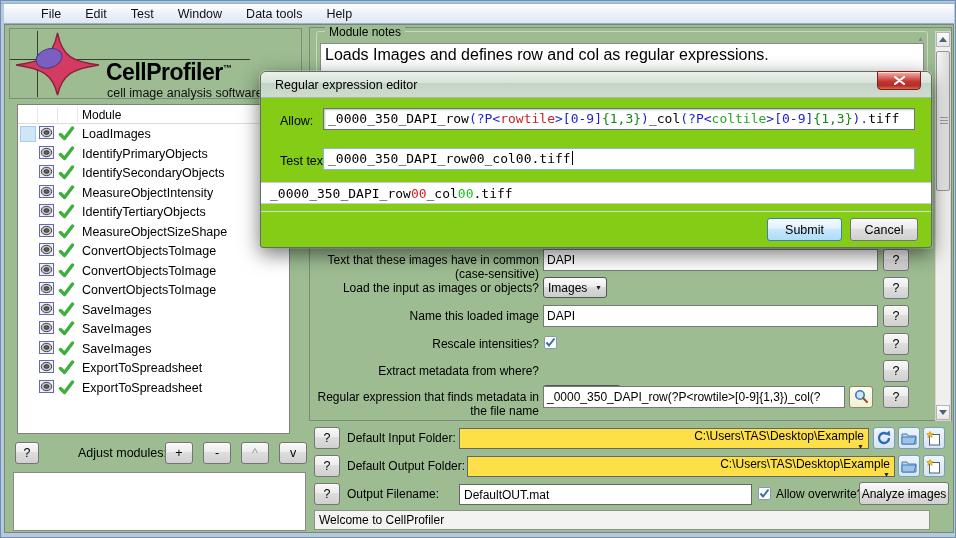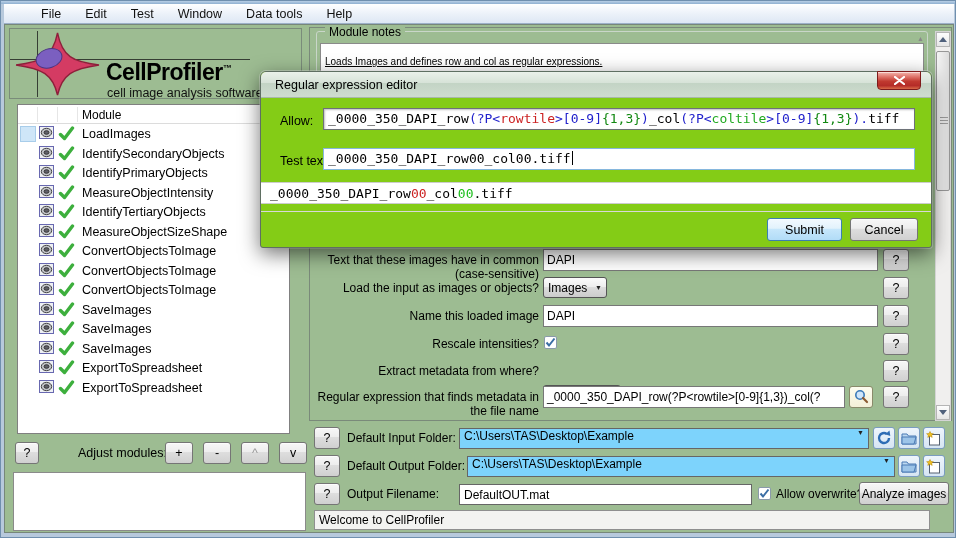--- a/index.html
+++ b/index.html
@@ -45,21 +45,21 @@
   .adj-label{position:absolute;left:73px;top:445px;font-size:12.5px;}
   .adj-btn{position:absolute;top:441px;width:28px;height:22px;}
   .adj-plus{left:160px;} .adj-minus{left:198px;} .adj-up{left:236px;color:#9a9a9a;} .adj-down{left:274px;}
   .left-empty{position:absolute;left:8px;top:471px;width:293px;height:59px;background:#fff;border:1px solid #8a8a8a;}
 
   
   .rpanel{position:absolute;left:308px;top:26px;width:643px;height:394px;border:1px solid #7a8a7a;}
   .notes-group{position:absolute;left:6px;top:3px;width:612px;height:46px;border:1px solid #c9d6c9;border-radius:3px;}
   .notes-legend{position:absolute;left:8px;top:-7px;background:#9dbc92;padding:0 4px;font-size:12px;}
   .notes-area{position:absolute;left:3px;top:11px;width:604px;height:30px;background:#fff;border:1px solid #8a8a8a;
-       font-size:10px;padding:12px 14px 0 4px;text-decoration:underline;}
+       font-size:16px;padding:2px 14px 0 4px;}
   .notes-up{position:absolute;right:3px;top:3px;font-size:7px;color:#888;}
 
   .srow{position:absolute;left:1px;width:638px;height:24px;}
   .slbl{position:absolute;left:0;top:4px;width:228px;text-align:right;font-size:12px;}
   .sfield{position:absolute;left:232px;top:0;width:335px;height:22px;background:#fff;border:1px solid #777;
        font-size:12px;padding:3px 3px 0;white-space:nowrap;overflow:hidden;}
   .sshort{width:302px;}
   .scombo{position:absolute;left:232px;top:0;height:21px;display:flex;align-items:center;padding:0 4px;
        background:linear-gradient(#fbfbfb,#eee 45%,#ddd 46%,#cccccc);border:1px solid #555;border-radius:3px;
        font-size:12px;}
@@ -79,22 +79,22 @@
   .tri-down{width:0;height:0;border-left:4px solid transparent;border-right:4px solid transparent;border-top:5px solid #50617c;}
   .sthumb{position:absolute;left:0;top:19px;width:14px;height:140px;border:1px solid #979797;border-radius:2px;
        background:linear-gradient(90deg,#f4f4f4,#dcdcdc);}
   .grip{position:absolute;left:3px;top:50%;margin-top:-4px;width:8px;height:7px;
        border-top:1px solid #9a9a9a;border-bottom:1px solid #9a9a9a;}
   .grip:after{content:"";position:absolute;left:0;top:2px;width:8px;height:1px;background:#9a9a9a;}
 
   
   .q2{position:absolute;width:26px;height:22px;}
   .brow-label{position:absolute;font-size:12px;white-space:nowrap;}
-  .fcombo{position:absolute;height:21px;background:#7dd3fc;border:1px solid #666;display:flex;align-items:flex-start;
-       font-size:12px;padding:0 4px;}
+  .fcombo{position:absolute;height:21px;background:#fde047;border:1px solid #666;display:flex;align-items:flex-end;
+       font-size:12px;padding:0 4px;flex-direction:column;}
   .iconbtn{position:absolute;width:22px;height:22px;background:linear-gradient(#eef5fc,#d6e5f3);
        border:1px solid #7a9cc0;border-radius:3px;display:flex;align-items:center;justify-content:center;}
   .ofield{position:absolute;left:458px;top:483px;width:293px;height:21px;background:#fff;border:1px solid #666;
        font-size:12px;padding:3px 4px 8px;}
   .ovcheck{position:absolute;left:757px;top:486px;width:13px;height:13px;background:#fff;border:1px solid #8a9aaa;
        border-radius:2px;display:flex;align-items:center;justify-content:center;}
   .analyze{position:absolute;left:858px;top:481px;width:90px;height:23px;font-size:12px;}
   .statusbar{position:absolute;left:313px;top:509px;width:616px;height:20px;background:#f3f3f1;
        border:1px solid #8f8f8f;font-size:12px;padding:2px 0 0 4px;}
 
@@ -183,37 +183,37 @@
                 <rect x="0.5" y="0.5" width="14" height="12" fill="#eef0f4" stroke="#6868b0"></rect>
                 <ellipse cx="7.5" cy="6.5" rx="5.2" ry="4.2" fill="#c2c4c8" stroke="#444"></ellipse>
                 <ellipse cx="7.5" cy="6.5" rx="2.4" ry="1.8" fill="#606068" stroke="#333"></ellipse>
               </svg>
             </span>
             <span class="mcell mcheck">
               <svg width="17" height="15" viewBox="0 0 17 15">
                 <path d="M2.5 8.5 L6.5 12.5 L14.5 2" fill="none" stroke="#3daf3d" stroke-width="3.4" stroke-linecap="round" stroke-linejoin="round"></path>
               </svg>
             </span>
+            <span class="mname">IdentifyPrimaryObjects</span>
+          </div>
+          <div class="mrow">
+            <span class="mcell selcell"></span>
+            <span class="mcell micon">
+              <svg width="15" height="13" viewBox="0 0 15 13">
+                <rect x="0.5" y="0.5" width="14" height="12" fill="#eef0f4" stroke="#6868b0"></rect>
+                <ellipse cx="7.5" cy="6.5" rx="5.2" ry="4.2" fill="#c2c4c8" stroke="#444"></ellipse>
+                <ellipse cx="7.5" cy="6.5" rx="2.4" ry="1.8" fill="#606068" stroke="#333"></ellipse>
+              </svg>
+            </span>
+            <span class="mcell mcheck">
+              <svg width="17" height="15" viewBox="0 0 17 15">
+                <path d="M2.5 8.5 L6.5 12.5 L14.5 2" fill="none" stroke="#3daf3d" stroke-width="3.4" stroke-linecap="round" stroke-linejoin="round"></path>
+              </svg>
+            </span>
             <span class="mname">IdentifySecondaryObjects</span>
-          </div>
-          <div class="mrow">
-            <span class="mcell selcell"></span>
-            <span class="mcell micon">
-              <svg width="15" height="13" viewBox="0 0 15 13">
-                <rect x="0.5" y="0.5" width="14" height="12" fill="#eef0f4" stroke="#6868b0"></rect>
-                <ellipse cx="7.5" cy="6.5" rx="5.2" ry="4.2" fill="#c2c4c8" stroke="#444"></ellipse>
-                <ellipse cx="7.5" cy="6.5" rx="2.4" ry="1.8" fill="#606068" stroke="#333"></ellipse>
-              </svg>
-            </span>
-            <span class="mcell mcheck">
-              <svg width="17" height="15" viewBox="0 0 17 15">
-                <path d="M2.5 8.5 L6.5 12.5 L14.5 2" fill="none" stroke="#3daf3d" stroke-width="3.4" stroke-linecap="round" stroke-linejoin="round"></path>
-              </svg>
-            </span>
-            <span class="mname">IdentifyPrimaryObjects</span>
           </div>
           <div class="mrow">
             <span class="mcell selcell"></span>
             <span class="mcell micon">
               <svg width="15" height="13" viewBox="0 0 15 13">
                 <rect x="0.5" y="0.5" width="14" height="12" fill="#eef0f4" stroke="#6868b0"></rect>
                 <ellipse cx="7.5" cy="6.5" rx="5.2" ry="4.2" fill="#c2c4c8" stroke="#444"></ellipse>
                 <ellipse cx="7.5" cy="6.5" rx="2.4" ry="1.8" fill="#606068" stroke="#333"></ellipse>
               </svg>
             </span>

